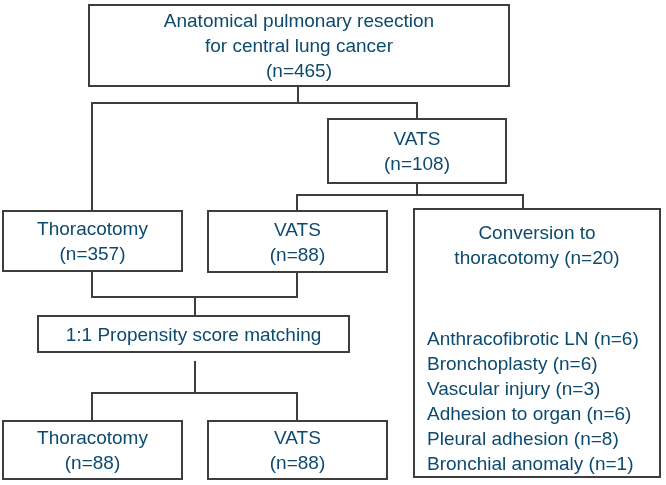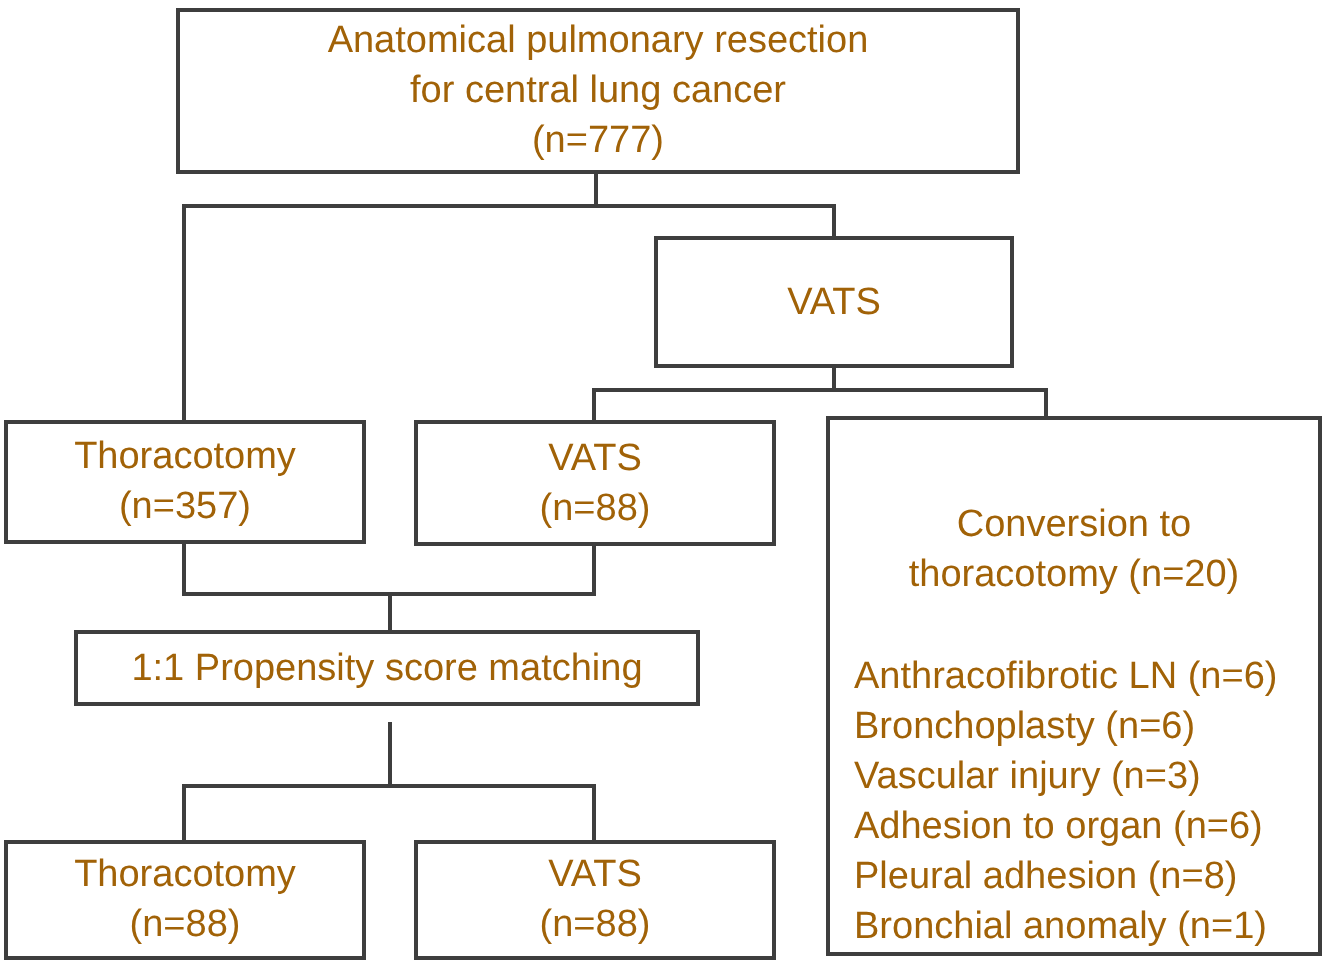--- a/index.html
+++ b/index.html
@@ -8,21 +8,21 @@
     background: #ffffff;
   }
   .canvas {
     position: relative;
     width: 666px;
     height: 485px;
     background: #ffffff;
     font-family: "Liberation Sans", sans-serif;
     font-size: 19px;
     line-height: 25px;
-    color: #a16207;
+    color: #0c4a6e;
     overflow: hidden;
   }
   .box {
     position: absolute;
     box-sizing: border-box;
     background: #ffffff;
     border: 2px solid #3e3e3e;
     display: flex;
     flex-direction: column;
     align-items: center;
@@ -38,21 +38,21 @@
   }
   .line.v { width: 2px; }
   .line.h { height: 2px; }
 
   
   #box-top        { left: 88px;  top: 4px;   width: 422px; height: 83px; }
   #box-vats108    { left: 327px; top: 118px; width: 180px; height: 66px; }
   #box-thor357    { left: 2px;   top: 210px; width: 181px; height: 62px; }
   #box-vats88     { left: 207px; top: 210px; width: 181px; height: 63px; }
   #box-conversion { left: 413px; top: 208px; width: 248px; height: 270px;
-                    justify-content: flex-end; padding-top: 10px; }
+                    justify-content: space-between; padding-top: 10px; }
   #box-psm        { left: 37px;  top: 315px; width: 313px; height: 38px; }
   #box-thor88     { left: 2px;   top: 420px; width: 181px; height: 60px; }
   #box-vats88m    { left: 207px; top: 420px; width: 181px; height: 60px; }
 
   .conv-heading {
     text-align: center;
     width: 100%;
   }
   .conv-list {
     margin-top: 26px;
@@ -83,25 +83,26 @@
   <div class="line h" style="left:91px;  top:296px; width:207px;"></div>
   <div class="line v" style="left:194px; top:296px; height:30px;"></div>
   <div class="line v" style="left:194px; top:361px; height:33px;"></div>
   <div class="line h" style="left:91px;  top:392px; width:207px;"></div>
   <div class="line v" style="left:91px;  top:392px; height:29px;"></div>
   <div class="line v" style="left:296px; top:392px; height:29px;"></div>
 
   <div class="box" id="box-top">
     <div class="bline">Anatomical pulmonary resection</div>
     <div class="bline">for central lung cancer</div>
-    <div class="bline">(n=777)</div>
+    <div class="bline">(n=465)</div>
   </div>
 
   <div class="box" id="box-vats108">
     <div class="bline">VATS</div>
+    <div class="bline">(n=108)</div>
   </div>
 
   <div class="box" id="box-thor357">
     <div class="bline">Thoracotomy</div>
     <div class="bline">(n=357)</div>
   </div>
 
   <div class="box" id="box-vats88">
     <div class="bline">VATS</div>
     <div class="bline">(n=88)</div>

